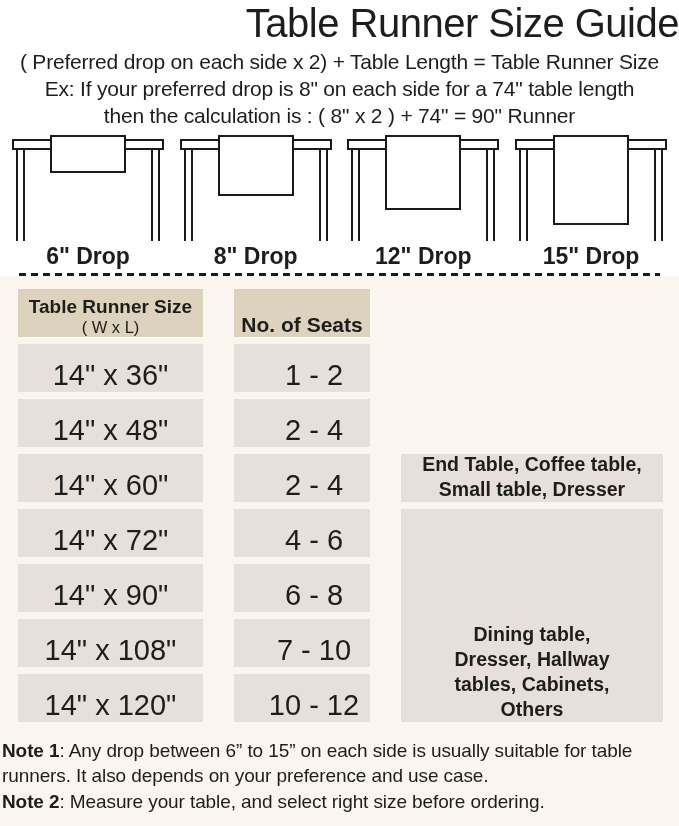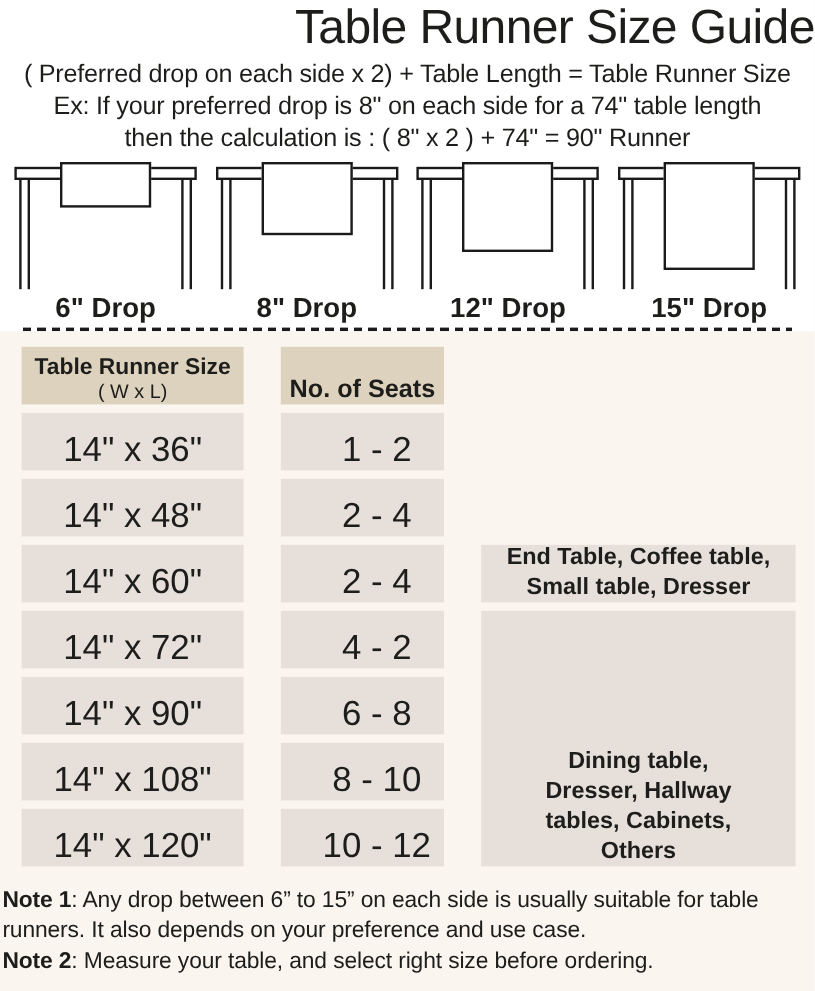--- a/index.html
+++ b/index.html
@@ -207,35 +207,35 @@
     <span class="size-val">14" x 60"</span>
   </div>
   <div class="cell seats-cell" style="grid-row: 4;">
     <span class="seats-val">2 - 4</span>
   </div>
 
   <div class="cell size-cell" style="grid-row: 5;">
     <span class="size-val">14" x 72"</span>
   </div>
   <div class="cell seats-cell" style="grid-row: 5;">
-    <span class="seats-val">4 - 2</span>
+    <span class="seats-val">4 - 6</span>
   </div>
 
   <div class="cell size-cell" style="grid-row: 6;">
     <span class="size-val">14" x 90"</span>
   </div>
   <div class="cell seats-cell" style="grid-row: 6;">
     <span class="seats-val">6 - 8</span>
   </div>
 
   <div class="cell size-cell" style="grid-row: 7;">
     <span class="size-val">14" x 108"</span>
   </div>
   <div class="cell seats-cell" style="grid-row: 7;">
-    <span class="seats-val">8 - 10</span>
+    <span class="seats-val">7 - 10</span>
   </div>
 
   <div class="cell size-cell" style="grid-row: 8;">
     <span class="size-val">14" x 120"</span>
   </div>
   <div class="cell seats-cell" style="grid-row: 8;">
     <span class="seats-val">10 - 12</span>
   </div>
 
 

